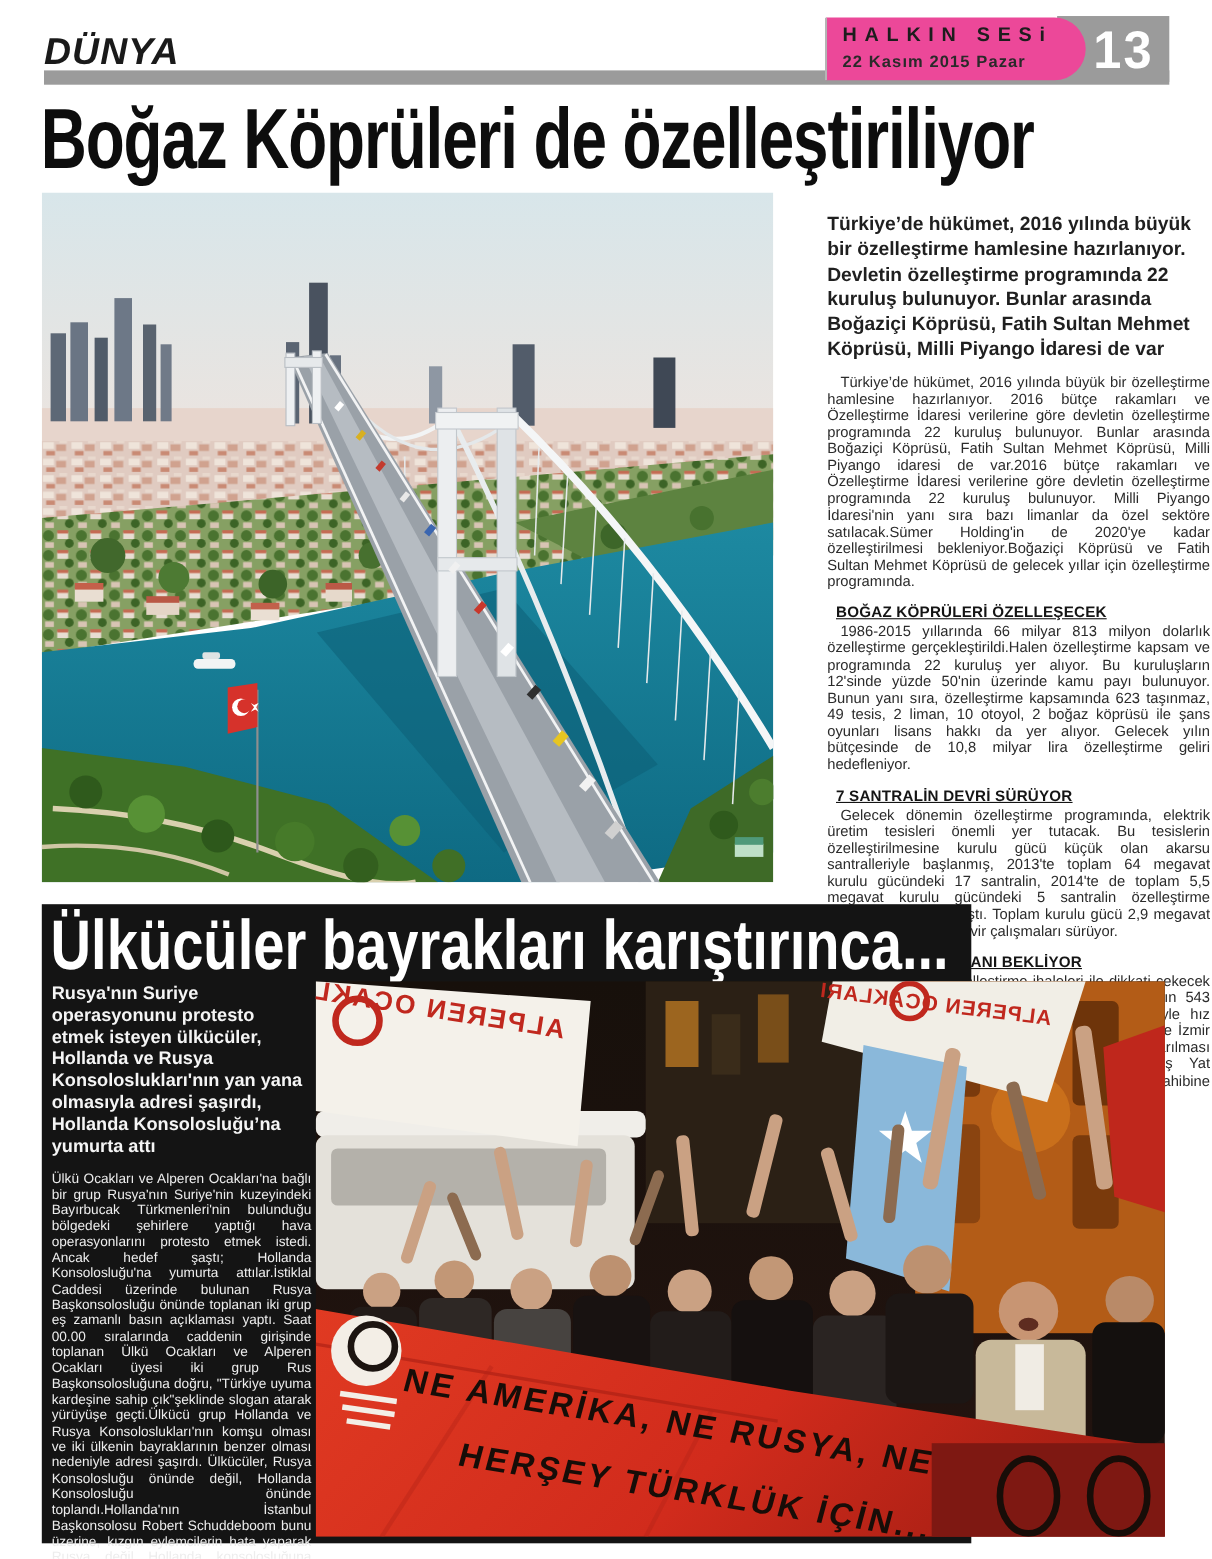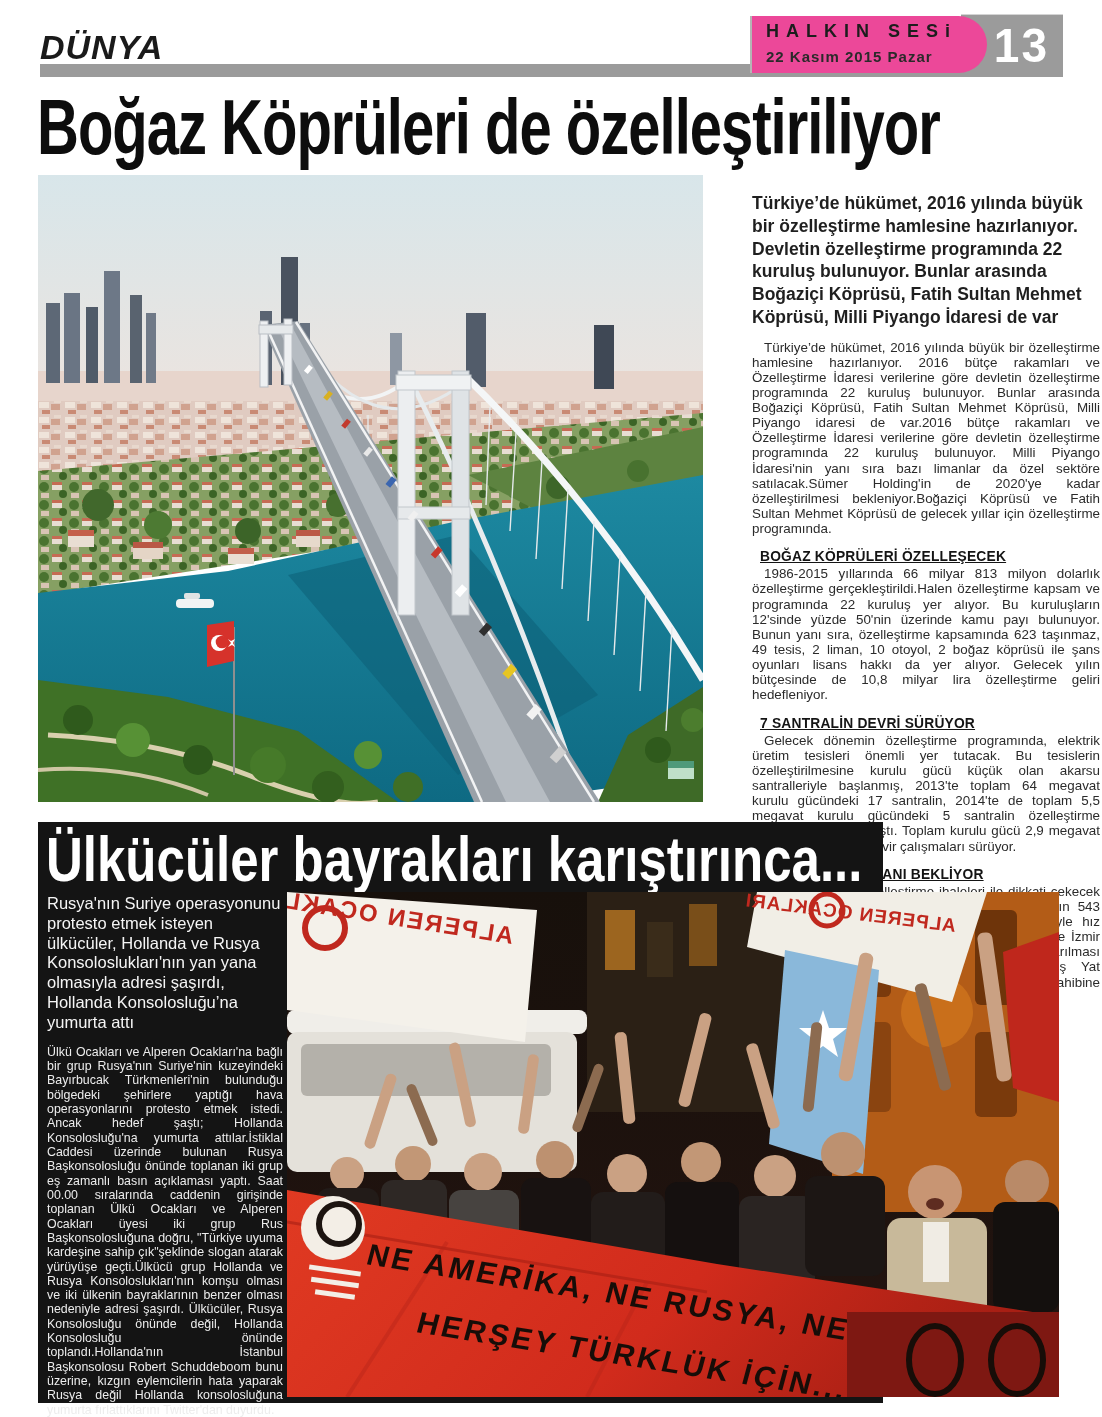--- a/index.html
+++ b/index.html
@@ -29,21 +29,21 @@
   #a1-lead{font-size:17.5px;font-weight:bold;line-height:1.3;color:#1f1f1f;margin-bottom:11px;}
   .bodytxt{font-size:13.4px;line-height:1.13;text-align:justify;color:#2b2b2b;}
   .bodytxt.indent{text-indent:12px;}
   .sec-head{font-size:13.8px;font-weight:bold;color:#141414;margin:13px 0 2px 8px;letter-spacing:.2px;text-decoration:underline;}
 
   
   #article2{left:38px;top:822px;width:845px;height:581px;background:#141414;}
   #headline2{position:absolute;left:8px;top:0px;color:#fff;font-size:51px;font-weight:bold;
      letter-spacing:0px;transform:scaleY(1.25);transform-origin:left top;white-space:nowrap;}
   #col2{position:absolute;left:9px;top:72px;width:236px;}
-  #a2-lead{font-size:16.5px;font-weight:normal;line-height:1.2;color:#f5f5f5;margin-bottom:12px;}
+  #a2-lead{font-size:16.5px;font-weight:bold;line-height:1.2;color:#f5f5f5;margin-bottom:12px;}
   #a2-body{font-size:12.4px;line-height:1.155;text-align:justify;color:#ededed;}
   #photo2{position:absolute;left:249px;top:70px;width:772px;height:505px;}
 </style>
 </head>
 <body>
 
 <div id="section-label" class="abs">DÜNYA</div>
 <div id="header-bar" class="abs"></div>
 <div id="masthead" class="abs">
   <div id="masthead-white">

